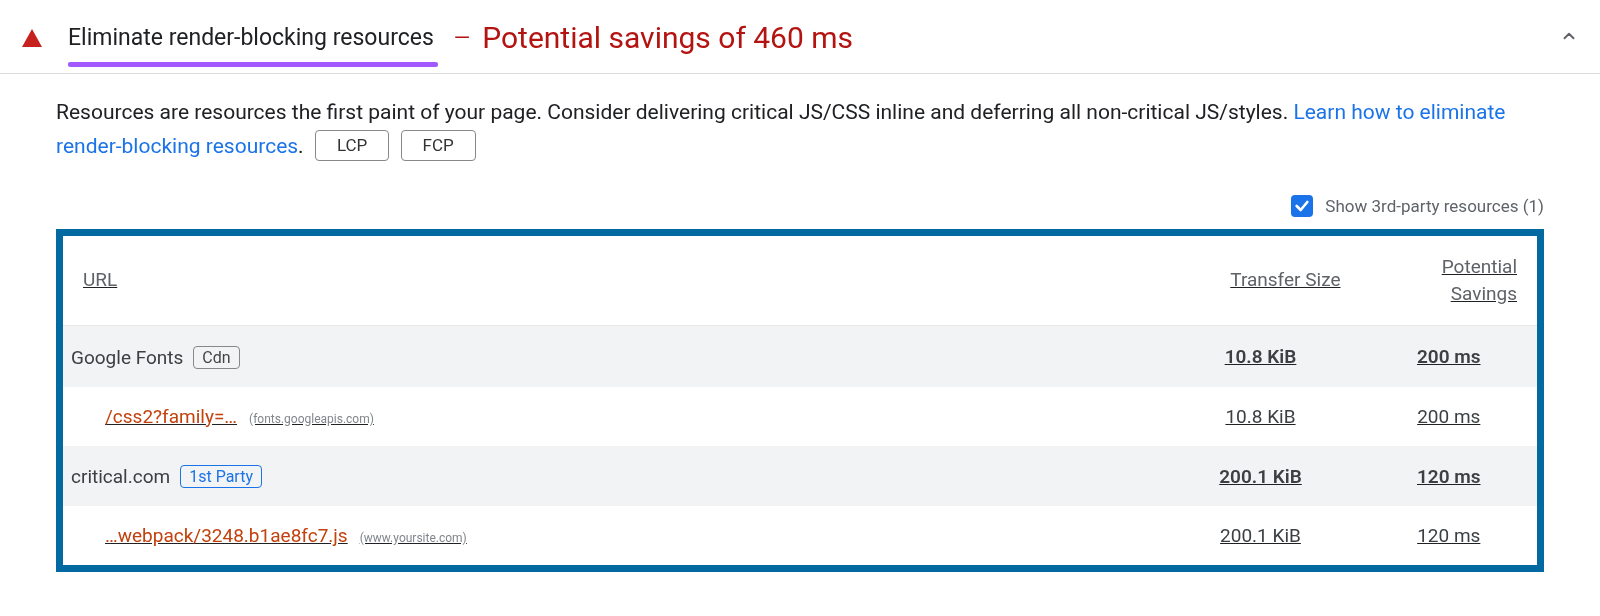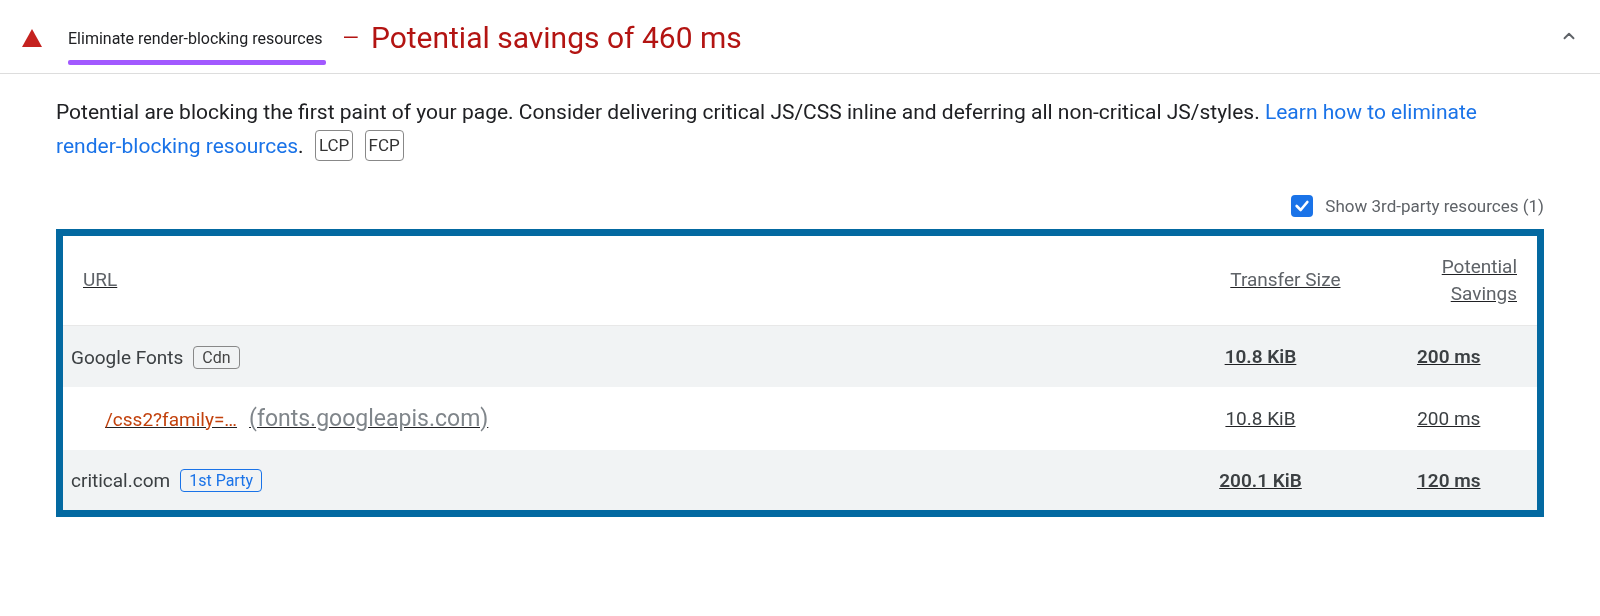--- a/index.html
+++ b/index.html
@@ -28,21 +28,21 @@
       border-right: 10px solid transparent;
       border-bottom: 18px solid #c5221f;
       margin-right: 26px;
       flex-shrink: 0;
     }
     .audit-title-wrap {
       position: relative;
       display: inline-block;
     }
     .audit-title {
-      font-size: 16px;
+      font-size: 23px;
       color: #202124;
       font-weight: 400;
     }
     .audit-underline {
       position: absolute;
       left: 0;
       right: -4px;
       bottom: -16px;
       height: 5px;
       background: #a259ff;
@@ -76,21 +76,21 @@
       color: #1a73e8;
       text-decoration: none;
     }
     .metric-tags {
       display: inline;
     }
     .metric-tag {
       display: inline-block;
       border: 1px solid #888;
       border-radius: 4px;
-      padding: 1px 3px;
+      padding: 1px 21px;
       font-size: 17px;
       color: #333;
       margin-left: 6px;
       vertical-align: 2px;
     }
     .third-party-row {
       display: flex;
       justify-content: flex-end;
       align-items: center;
       margin: 32px 0 12px 0;
@@ -175,21 +175,21 @@
     }
     tr.sub-row td.url-col {
       padding-left: 42px;
     }
     .sub-url {
       color: #c2410c;
     }
     .sub-host {
       color: #80868b;
       margin-left: 12px;
-      font-size: 23px;
+      font-size: 12px;
     }
     tr.sub-row td {
       color: #3c4043;
       font-weight: 400;
     }
     .url-col { width: auto; }
     .size-col { width: 200px; }
     .save-col { width: 180px; }
   </style>
 </head>
@@ -205,21 +205,21 @@
   <span class="savings-text">Potential savings of 460 ms</span>
   <span class="chevron">
     <svg width="18" height="18" viewBox="0 0 24 24" fill="none" stroke="#5f6368" stroke-width="2.5" stroke-linecap="round" stroke-linejoin="round">
         <polyline points="6 15 12 9 18 15"></polyline>
       </svg>
   </span>
 </div>
 
 <div class="content">
   <p class="description">
-    <span>Potential are blocking the first paint of your page. Consider delivering critical JS/CSS inline and deferring all non-critical JS/styles. </span><a href="#">Learn how to eliminate render-blocking resources</a><span>.</span>
+    <span>Resources are resources the first paint of your page. Consider delivering critical JS/CSS inline and deferring all non-critical JS/styles. </span><a href="#">Learn how to eliminate render-blocking resources</a><span>.</span>
     <span class="metric-tags">
       <span class="metric-tag">LCP</span>
       <span class="metric-tag">FCP</span>
     </span>
   </p>
 
   <div class="third-party-row">
     <span class="checkbox">
       <svg viewBox="0 0 24 24" fill="none" stroke="#fff" stroke-width="4" stroke-linecap="round" stroke-linejoin="round">
           <polyline points="4 12 10 18 20 6"></polyline>
@@ -245,15 +245,20 @@
         <tr class="sub-row">
           <td class="url-col"><span class="sub-url">/css2?family=…</span><span class="sub-host">(fonts.googleapis.com)</span></td>
           <td class="size-col">10.8 KiB</td>
           <td class="save-col">200 ms</td>
         </tr>
         <tr class="group-row">
           <td class="url-col"><span class="group-name">critical.com</span><span class="pill pill-blue">1st Party</span></td>
           <td class="size-col">200.1 KiB</td>
           <td class="save-col">120 ms</td>
         </tr>
+        <tr class="sub-row">
+          <td class="url-col"><span class="sub-url">…webpack/3248.b1ae8fc7.js</span><span class="sub-host">(www.yoursite.com)</span></td>
+          <td class="size-col">200.1 KiB</td>
+          <td class="save-col">120 ms</td>
+        </tr>
       </tbody>
   </table>
 </div>
 
 </body></html>

